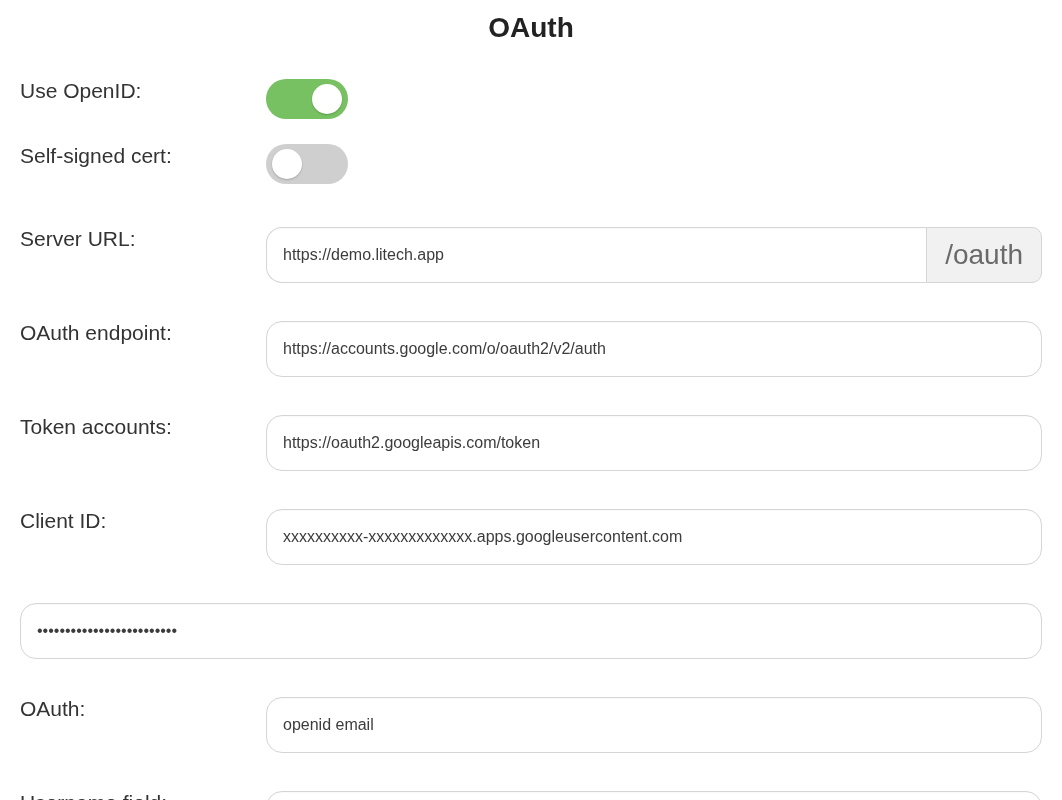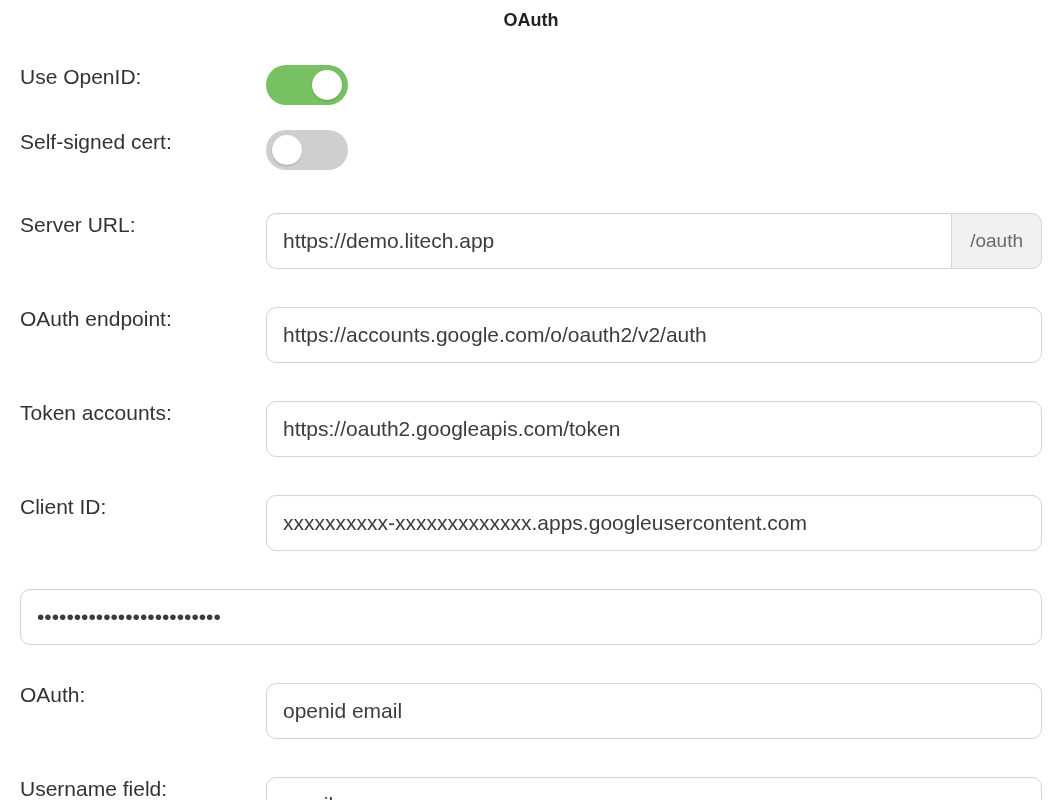--- a/index.html
+++ b/index.html
@@ -20,21 +20,21 @@
     font-size:21px;
     background:#fff;
   }
   .container{
     padding:8px 20px 20px 20px;
   }
   .title{
     text-align:center;
     font-weight:700;
     margin:0 0 32px 0;
-    font-size:18px;
+    font-size:28px;
     line-height:1.4;
   }
   .row{
     display:flex;
     margin-bottom:38px;
   }
   .row.tight{
     margin-bottom:20px;
   }
   .label-cell{
@@ -69,44 +69,44 @@
     background:#fff;
     box-shadow:0 1px 2px rgba(0,0,0,.2);
   }
   .toggle.on .knob{right:6px;}
   .toggle.off .knob{left:6px;}
   
   .field{
     width:100%;
     height:56px;
     padding:0 16px;
-    font-size:21px;
+    font-size:16px;
     color:#3c3c3c;
     background:#fff;
     border:1px solid var(--border);
-    border-radius:10px;
+    border-radius:16px;
     box-shadow:0 1px 0 rgba(0,0,0,.02) inset;
     outline:none;
   }
   .field::placeholder{color:#9a9a9a;}
   .input-group{
     display:flex;
     width:100%;
   }
   .input-group .field{
     border-top-right-radius:0;
     border-bottom-right-radius:0;
     border-right:none;
   }
   .addon{
     flex:0 0 auto;
     display:flex;
     align-items:center;
     padding:0 18px;
-    font-size:19px;
+    font-size:28px;
     color:#6a6a6a;
     background:var(--addon-bg);
     border:1px solid var(--border);
     border-left:1px solid var(--border);
     border-top-right-radius:10px;
     border-bottom-right-radius:10px;
   }
   
   .key-icon{
     position:absolute;

